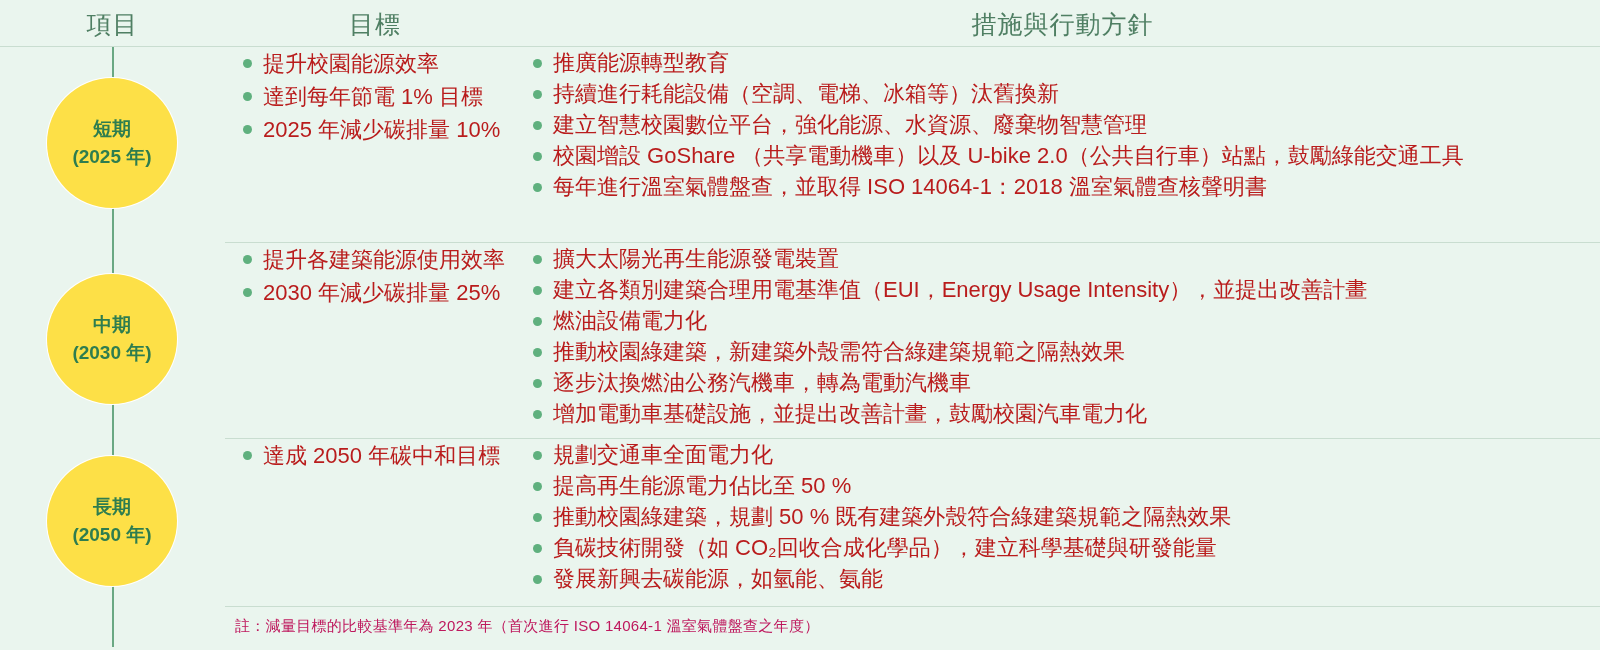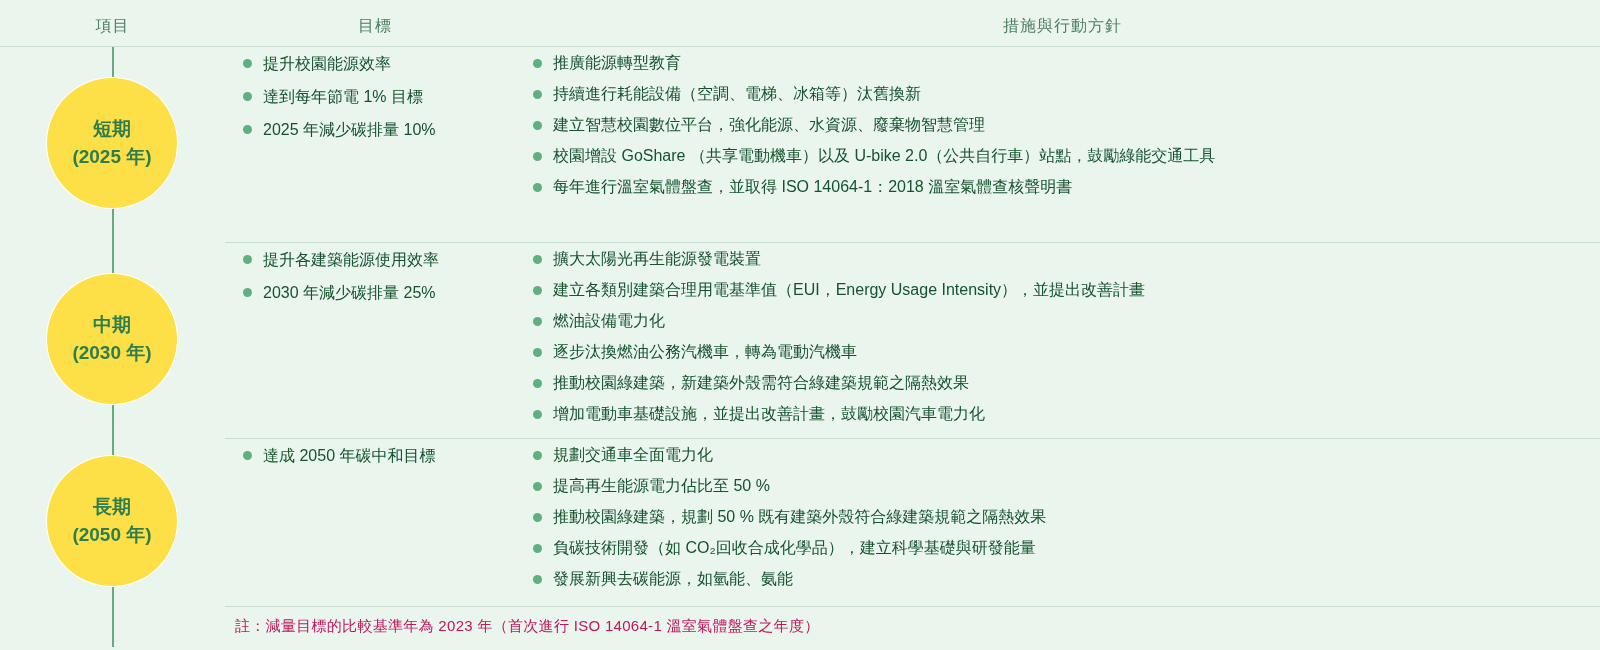--- a/index.html
+++ b/index.html
@@ -24,23 +24,23 @@
 
   
   .header {
     display: flex;
     align-items: flex-start;
     height: 46px;
     border-bottom: 1px solid #c9ddd0;
   }
   .th {
     color: #4f7f63;
-    font-size: 16px;
+    font-size: 25px;
     text-align: center;
-    padding-top: 16px;
+    padding-top: 8px;
     letter-spacing: 1px;
     font-weight: 400;
   }
   .th-item   { width: 225px; }
   .th-goal   { width: 300px; }
   .th-action { flex: 1; }
 
   
   .body {
     position: relative;
@@ -108,23 +108,23 @@
     box-sizing: border-box;
     padding: 0 10px 0 0;
     display: flex;
     flex-direction: column;
     justify-content: center;
   }
 
   .bullet-line {
     position: relative;
     padding-left: 28px;
-    font-size: 16px;
+    font-size: 22px;
     line-height: 31px;
-    color: #14532d;
+    color: #b91c1c;
   }
   .bullet-line::before {
     content: "";
     position: absolute;
     left: 8px;
     top: 12px;
     width: 9px;
     height: 9px;
     border-radius: 50%;
     background: #5fb07e;
@@ -194,22 +194,22 @@
 
       <div class="row row-1">
         <div class="goal-cell">
           <div class="bullet-line">提升各建築能源使用效率</div>
           <div class="bullet-line">2030 年減少碳排量 25%</div>
         </div>
         <div class="action-cell">
           <div class="bullet-line">擴大太陽光再生能源發電裝置</div>
           <div class="bullet-line">建立各類別建築合理用電基準值（EUI，Energy Usage Intensity），並提出改善計畫</div>
           <div class="bullet-line">燃油設備電力化</div>
+          <div class="bullet-line">推動校園綠建築，新建築外殼需符合綠建築規範之隔熱效果</div>
           <div class="bullet-line">逐步汰換燃油公務汽機車，轉為電動汽機車</div>
-          <div class="bullet-line">推動校園綠建築，新建築外殼需符合綠建築規範之隔熱效果</div>
           <div class="bullet-line">增加電動車基礎設施，並提出改善計畫，鼓勵校園汽車電力化</div>
         </div>
       </div>
 
       <div class="row row-2">
         <div class="goal-cell">
           <div class="bullet-line">達成 2050 年碳中和目標</div>
         </div>
         <div class="action-cell">
           <div class="bullet-line">規劃交通車全面電力化</div>

